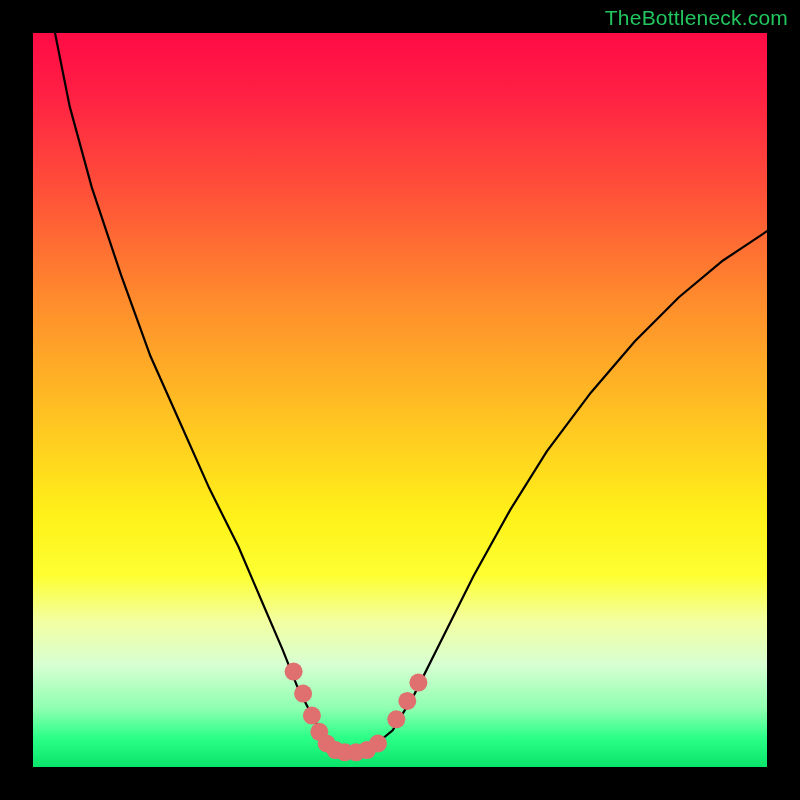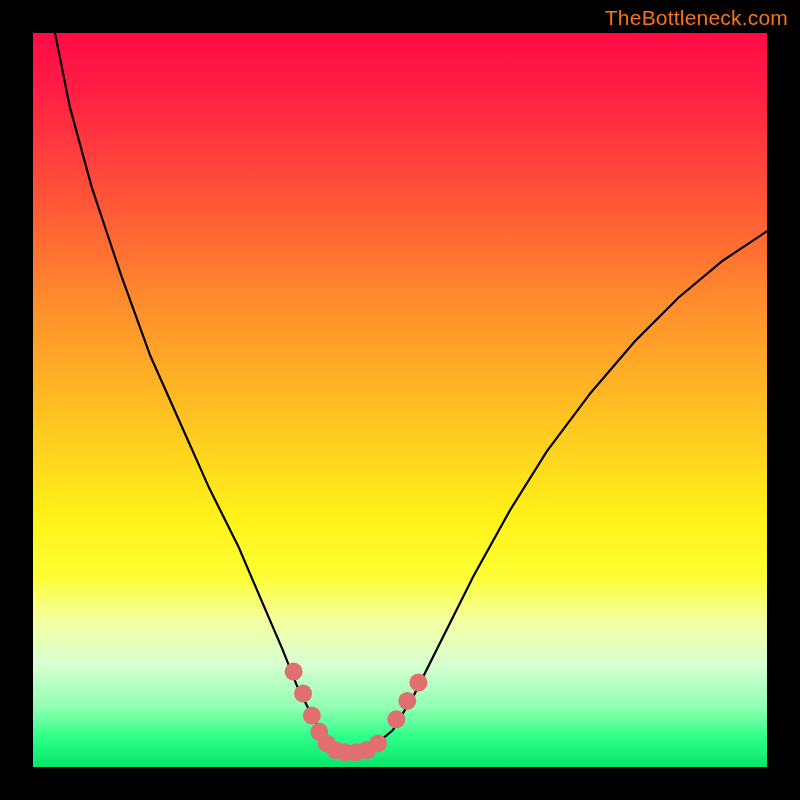--- a/index.html
+++ b/index.html
@@ -39,21 +39,21 @@
       #d8ffd2 86%,
       #8fffb1 92%,
       #2bff87 96%,
       #09e46a 100%
     );
   }
   .watermark {
     position: absolute;
     top: 6px;
     right: 12px;
-    color: #f97316;
+    color: #22c55e;
     font-size: 21px;
     font-weight: 500;
     letter-spacing: 0.2px;
     user-select: none;
   }
   svg.curves {
     position: absolute;
     left: 0;
     top: 0;
     width: 734px;

